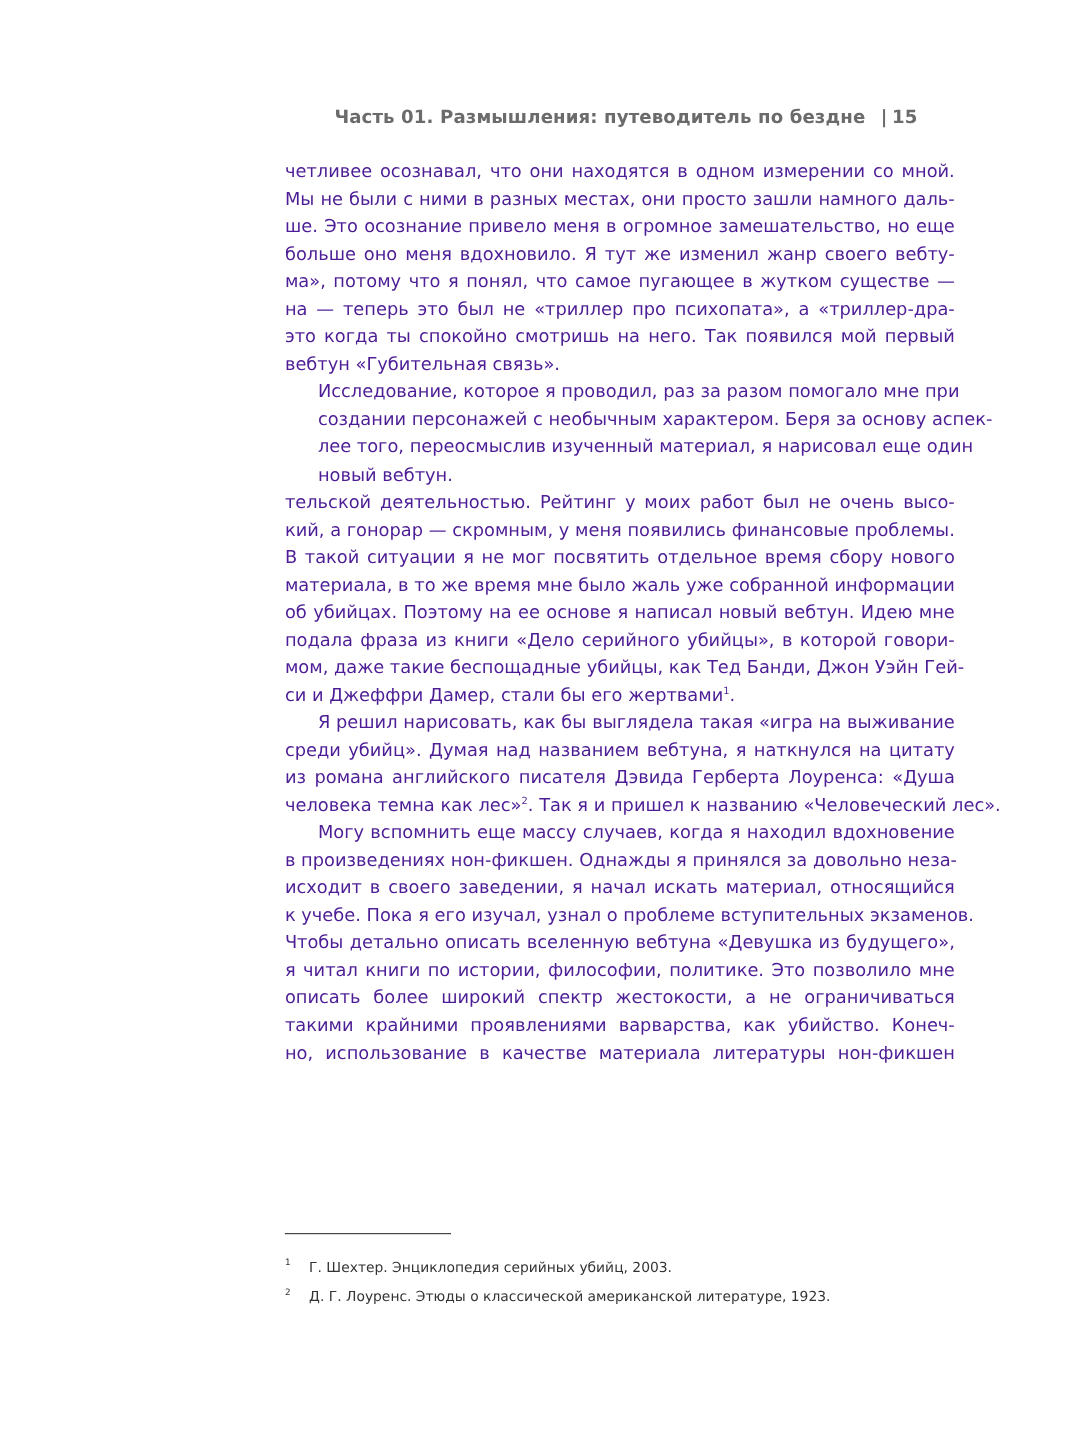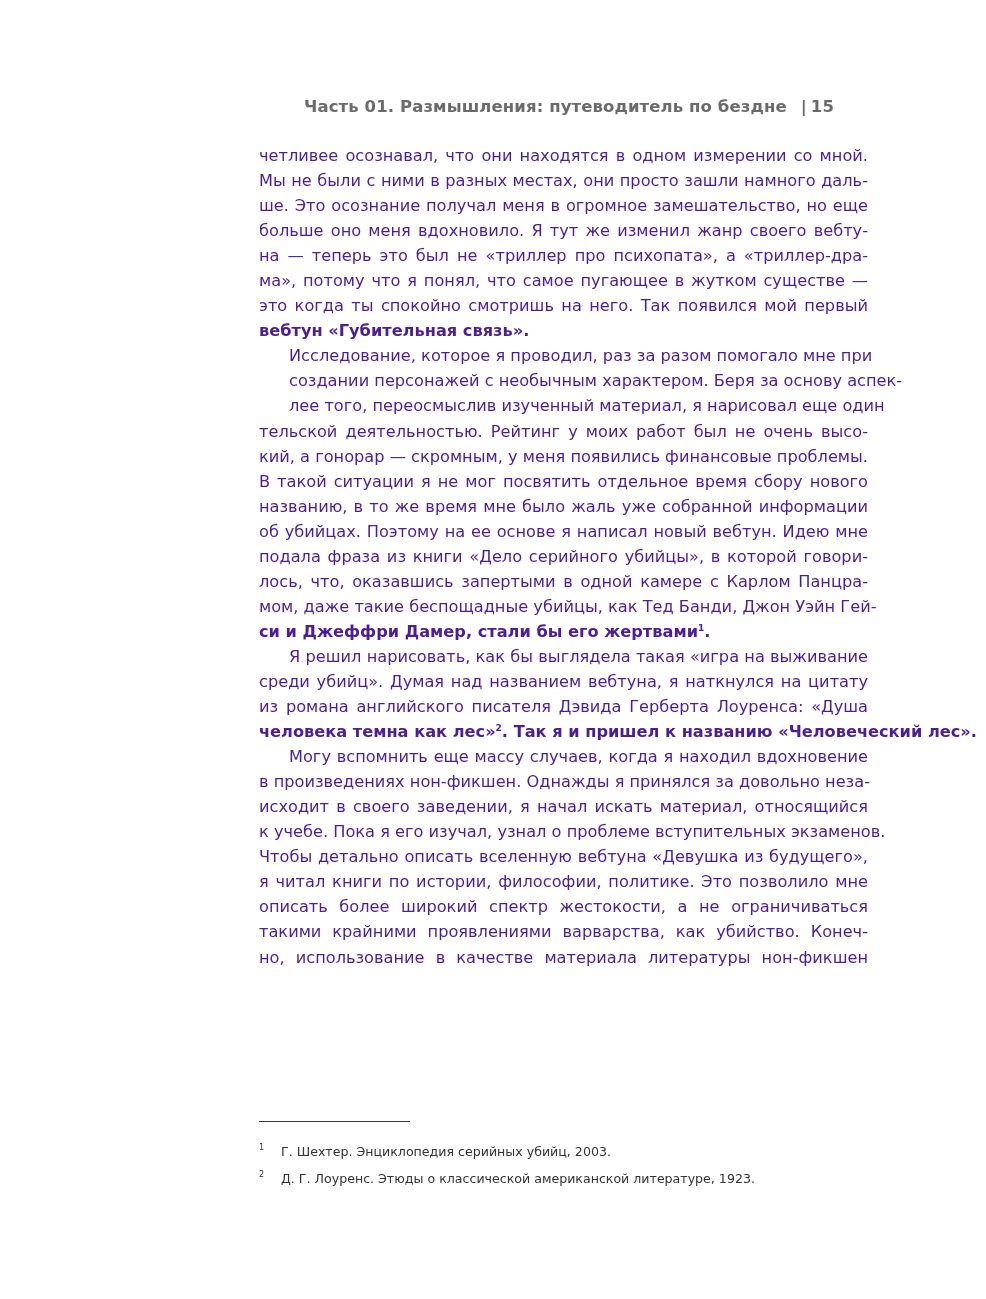--- a/index.html
+++ b/index.html
@@ -12,21 +12,21 @@
   }
   .running-head .sep { margin-left: 14px; margin-right: 4px; }
   .body-text {
     position: absolute; left: 259px; top: 143px; width: 609px;
     font-family: "DejaVu Sans", sans-serif; font-size: 16.2px; line-height: 25.05px;
     color: #4c1d95; text-align: justify; hyphens: manual;
   }
   .body-text p { margin: 0; }
   .body-text p.indent { text-indent: 30px; }
   .line { display: block; text-align: justify; text-align-last: justify; white-space: nowrap; }
-  .line.last { text-align-last: left; font-weight: bold; }
+  .line.last { text-align-last: left; }
   sup { font-size: 9px; line-height: 0; vertical-align: super; }
   .footnote-rule { position: absolute; left: 259px; top: 1121px; width: 151px; height: 1px; background: #333; }
   .footnotes {
     position: absolute; left: 259px; top: 1138px; width: 600px;
     font-family: "DejaVu Sans", sans-serif; font-size: 12.6px; color: #333; line-height: 27px;
   }
   .fn { display: flex; }
   .fn-num { width: 22px; font-size: 8px; line-height: 20px; }
 </style>
 </head>
@@ -36,42 +36,42 @@
 
   <div class="running-head">
     <span>Часть 01. Размышления: путеводитель по бездне</span><span class="sep">|</span><span>15</span>
   </div>
 
   <div class="body-text">
 
     <p>
       <span class="line">четливее осознавал, что они находятся в одном измерении со мной.</span>
       <span class="line">Мы не были с ними в разных местах, они просто зашли намного даль-</span>
-      <span class="line">ше. Это осознание получал меня в огромное замешательство, но еще</span>
+      <span class="line">ше. Это осознание привело меня в огромное замешательство, но еще</span>
       <span class="line">больше оно меня вдохновило. Я тут же изменил жанр своего вебту-</span>
+      <span class="line">ма», потому что я понял, что самое пугающее в жутком существе —</span>
       <span class="line">на — теперь это был не «триллер про психопата», а «триллер-дра-</span>
-      <span class="line">ма», потому что я понял, что самое пугающее в жутком существе —</span>
       <span class="line">это когда ты спокойно смотришь на него. Так появился мой первый</span>
       <span class="line last">вебтун «Губительная связь».</span>
     </p>
 
     <p class="indent">
       <span class="line" style="text-indent:30px">Исследование, которое я проводил, раз за разом помогало мне при</span>
       <span class="line">создании персонажей с необычным характером. Беря за основу аспек-</span>
       <span class="line">лее того, переосмыслив изученный материал, я нарисовал еще один</span>
+      <span class="line last">новый вебтун.</span>
     </p>
 
     <p>
       <span class="line">тельской деятельностью. Рейтинг у моих работ был не очень высо-</span>
       <span class="line">кий, а гонорар — скромным, у меня появились финансовые проблемы.</span>
       <span class="line">В такой ситуации я не мог посвятить отдельное время сбору нового</span>
-      <span class="line">названию, в то же время мне было жаль уже собранной информации</span>
+      <span class="line">материала, в то же время мне было жаль уже собранной информации</span>
       <span class="line">об убийцах. Поэтому на ее основе я написал новый вебтун. Идею мне</span>
       <span class="line">подала фраза из книги «Дело серийного убийцы», в которой говори-</span>
-      <span class="line">лось, что, оказавшись запертыми в одной камере с Карлом Панцра-</span>
       <span class="line">мом, даже такие беспощадные убийцы, как Тед Банди, Джон Уэйн Гей-</span>
       <span class="line last"><span>си и Джеффри Дамер, стали бы его жертвами</span><sup>1</sup><span>.</span></span>
     </p>
 
     <p>
       <span class="line" style="text-indent:30px">Я решил нарисовать, как бы выглядела такая «игра на выживание</span>
       <span class="line">среди убийц». Думая над названием вебтуна, я наткнулся на цитату</span>
       <span class="line">из романа английского писателя Дэвида Герберта Лоуренса: «Душа</span>
       <span class="line last"><span>человека темна как лес»</span><sup>2</sup><span>. Так я и пришел к названию «Человеческий лес».</span></span>
     </p>

